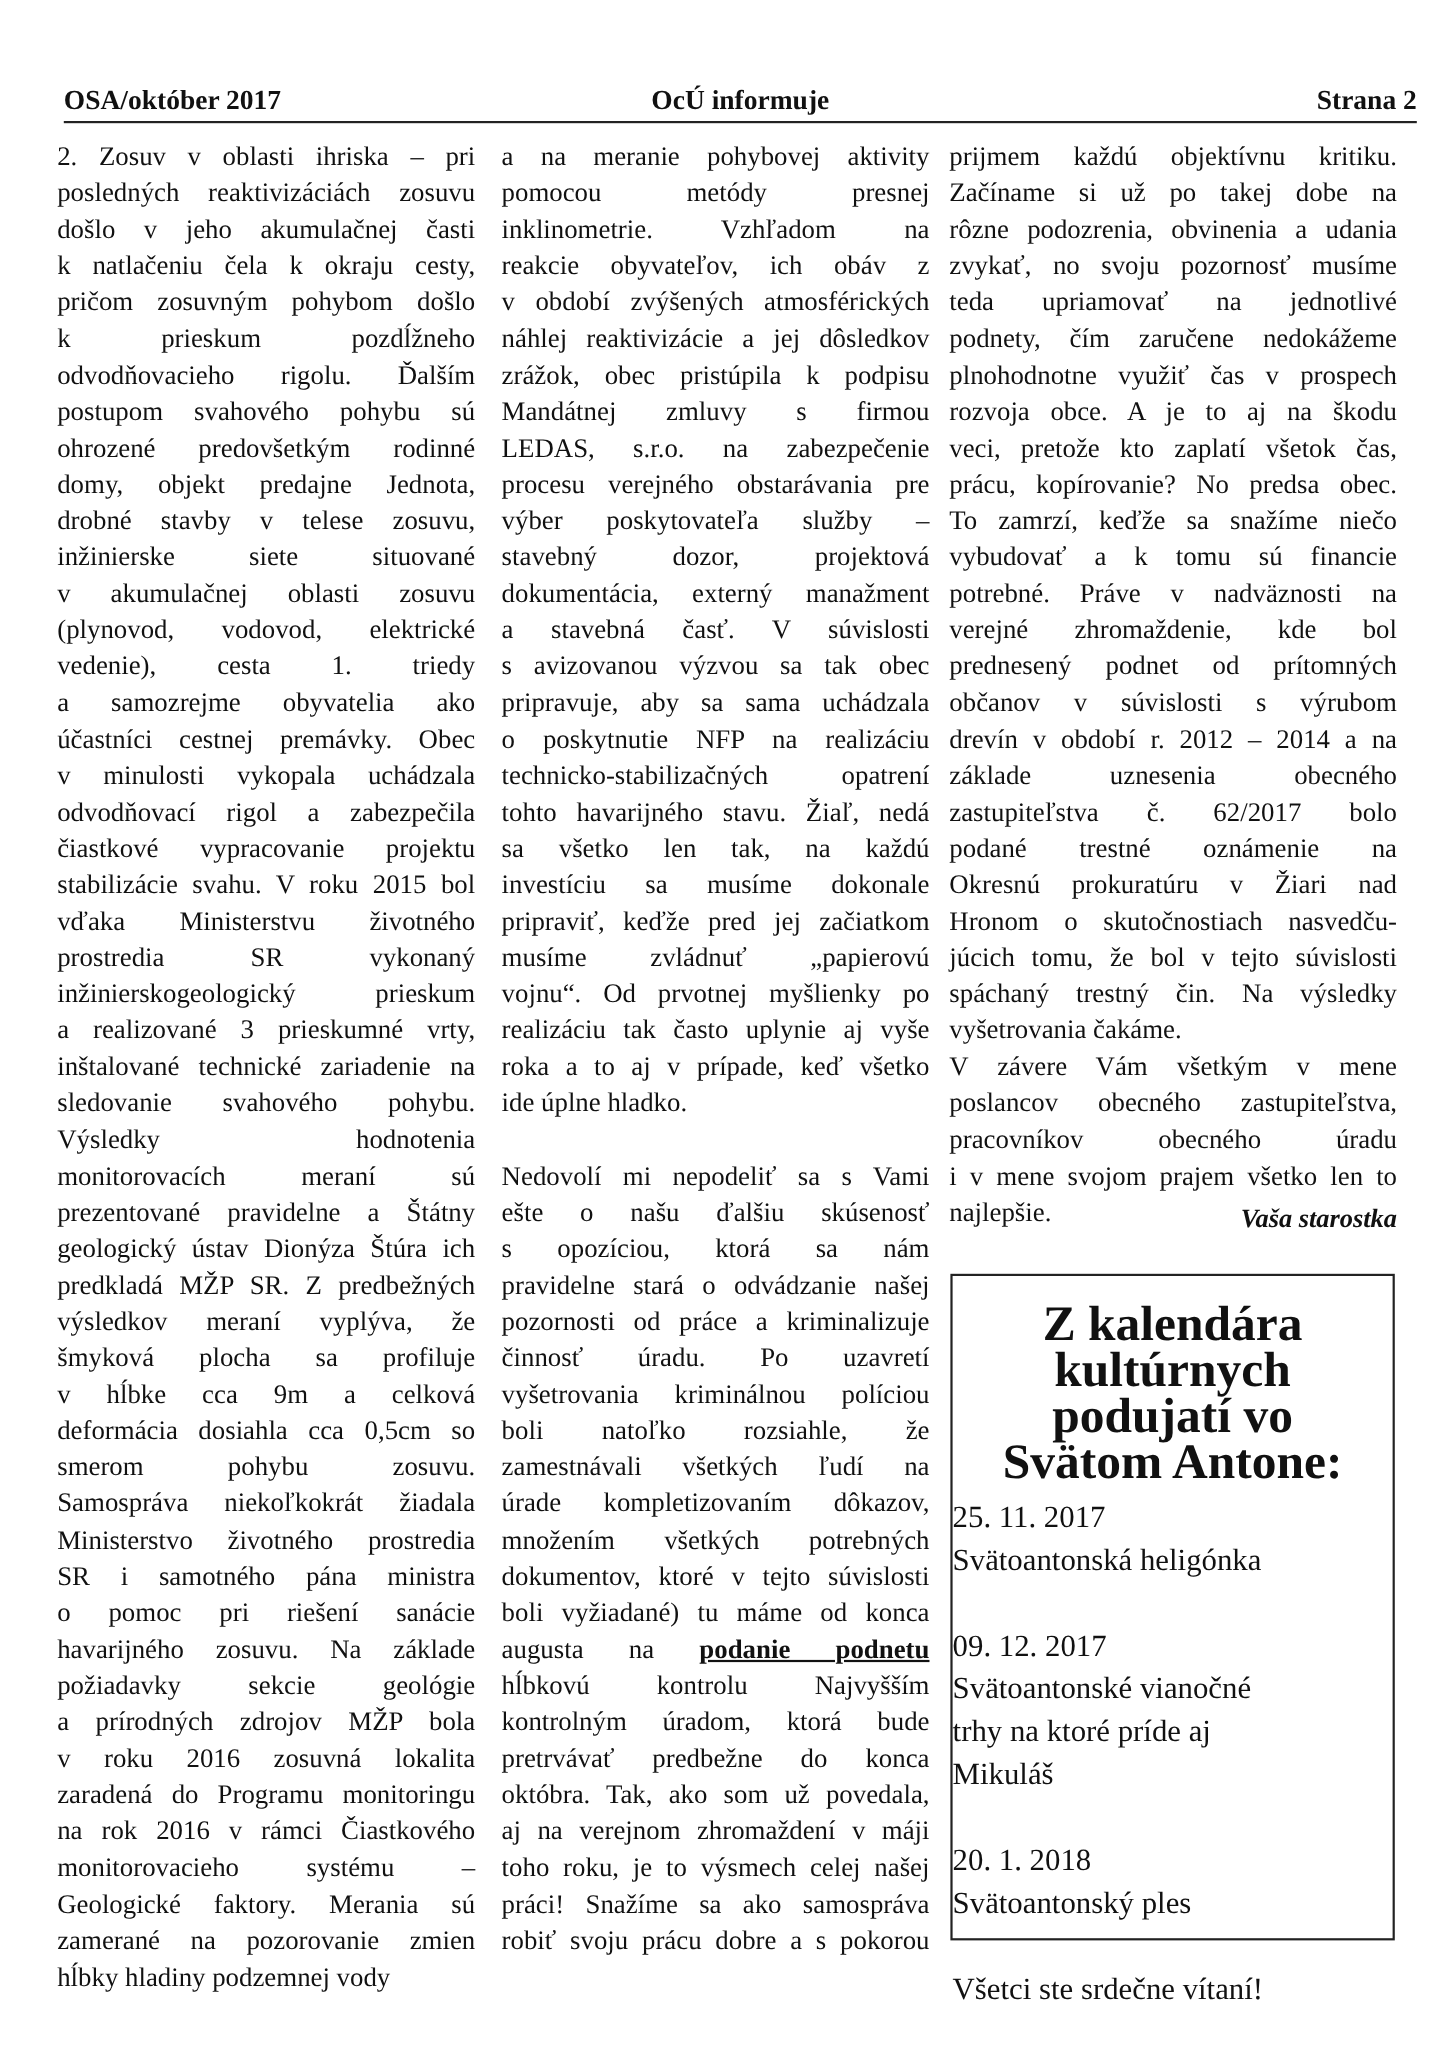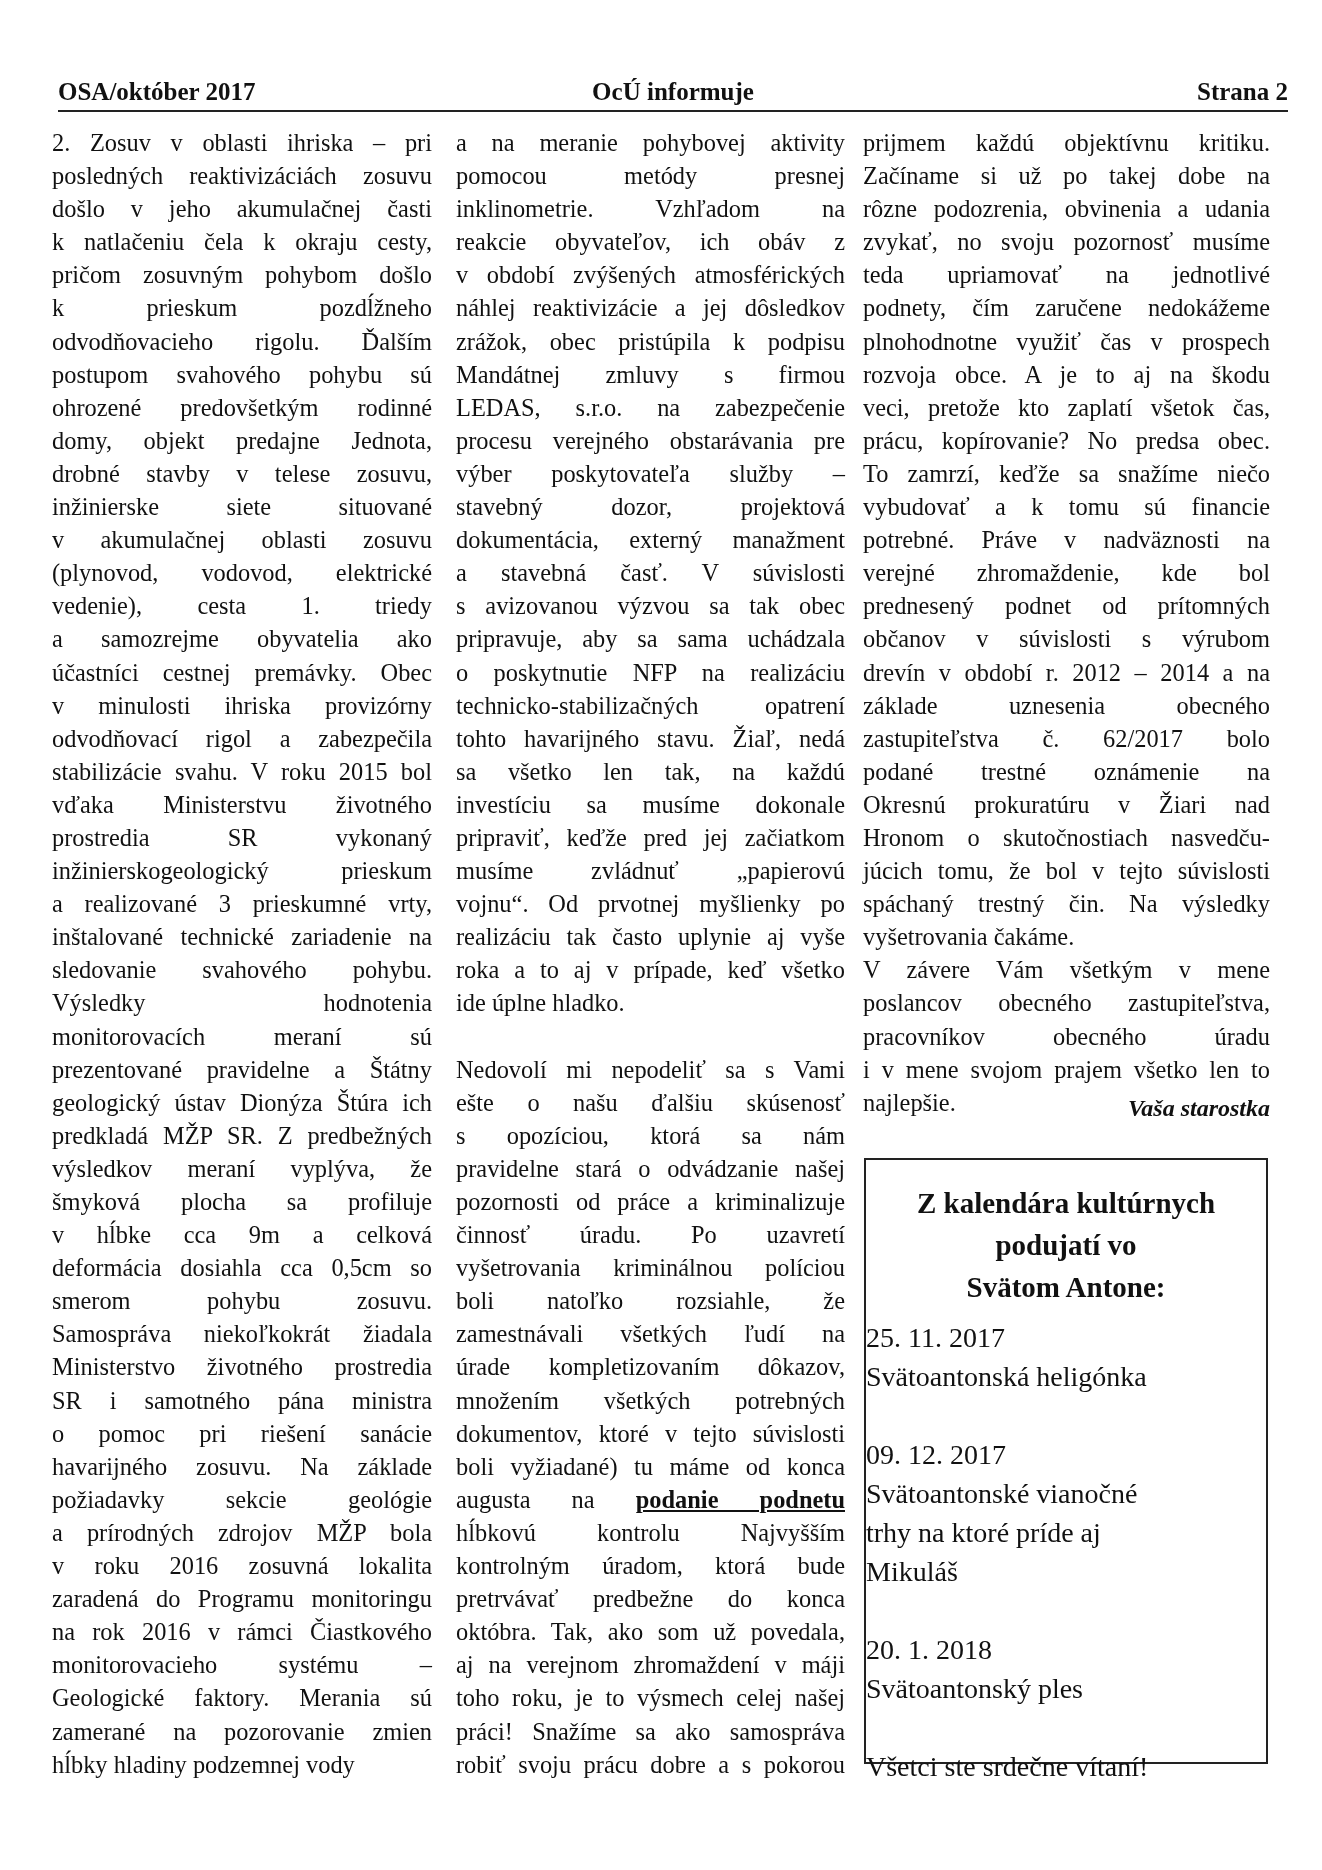--- a/index.html
+++ b/index.html
@@ -16,21 +16,21 @@
   .col2 { left: 456px; width: 389px; }
   .col3 { left: 863px; width: 407px; }
   .ln { display: block; text-align: justify; text-align-last: justify; white-space: nowrap; height: 33.1px; }
   .ln.last { text-align-last: left; }
   .ln.blank { height: 33.1px; }
   .ln .u { font-weight: bold; text-decoration: underline; }
   .sig-row { display: flex; justify-content: space-between; height: 33.1px; }
   .signature { font-style: italic; font-weight: bold; font-size: 24px; padding-top: 6px; }
   .box { position: absolute; left: 864px; top: 1158px; width: 404px; height: 606px;
          border: 2px solid #222; box-sizing: border-box; }
-  .box-title { text-align: center; font-weight: bold; font-size: 29px; line-height: 42px; margin-top: 22px; }
+  .box-title { text-align: center; font-weight: bold; font-size: 45px; line-height: 42px; margin-top: 22px; }
   .events { margin-top: 10px; font-size: 28px; line-height: 39px; }
   .event { margin-bottom: 39px; }
   .closing { font-size: 28px; line-height: 39px; }
 </style>
 </head>
 <body>
 
 <div class="header">
   <span class="h-left">OSA/október 2017</span>
   <span class="h-center">OcÚ informuje</span>
@@ -48,22 +48,23 @@
     <span class="ln">postupom svahového pohybu sú</span>
     <span class="ln">ohrozené predovšetkým rodinné</span>
     <span class="ln">domy, objekt predajne Jednota,</span>
     <span class="ln">drobné stavby v telese zosuvu,</span>
     <span class="ln">inžinierske siete situované</span>
     <span class="ln">v akumulačnej oblasti zosuvu</span>
     <span class="ln">(plynovod, vodovod, elektrické</span>
     <span class="ln">vedenie), cesta 1. triedy</span>
     <span class="ln">a samozrejme obyvatelia ako</span>
     <span class="ln">účastníci cestnej premávky. Obec</span>
-    <span class="ln">v minulosti ihriska provizórny</span>
+    <span class="ln">v minulosti vykopala uchádzala</span>
     <span class="ln">odvodňovací rigol a zabezpečila</span>
+    <span class="ln">čiastkové vypracovanie projektu</span>
     <span class="ln">stabilizácie svahu. V roku 2015 bol</span>
     <span class="ln">vďaka Ministerstvu životného</span>
     <span class="ln">prostredia SR vykonaný</span>
     <span class="ln">inžinierskogeologický prieskum</span>
     <span class="ln">a realizované 3 prieskumné vrty,</span>
     <span class="ln">inštalované technické zariadenie na</span>
     <span class="ln">sledovanie svahového pohybu.</span>
     <span class="ln">Výsledky hodnotenia</span>
     <span class="ln">monitorovacích meraní sú</span>
     <span class="ln">prezentované pravidelne a Štátny</span>

